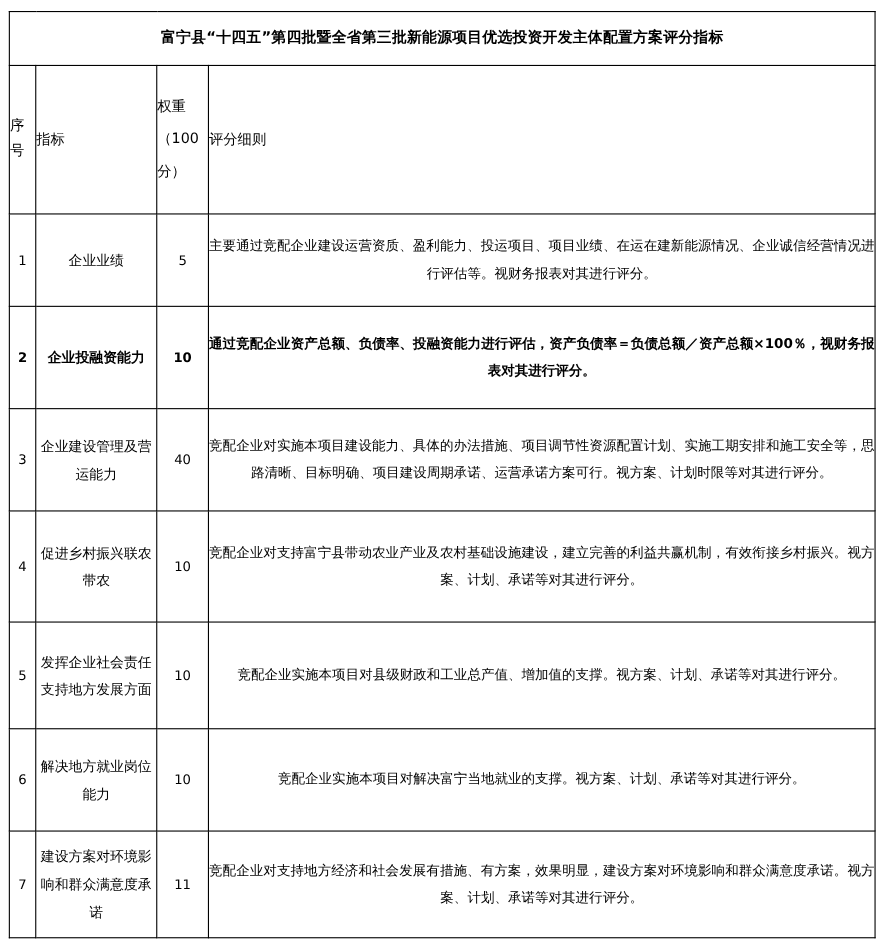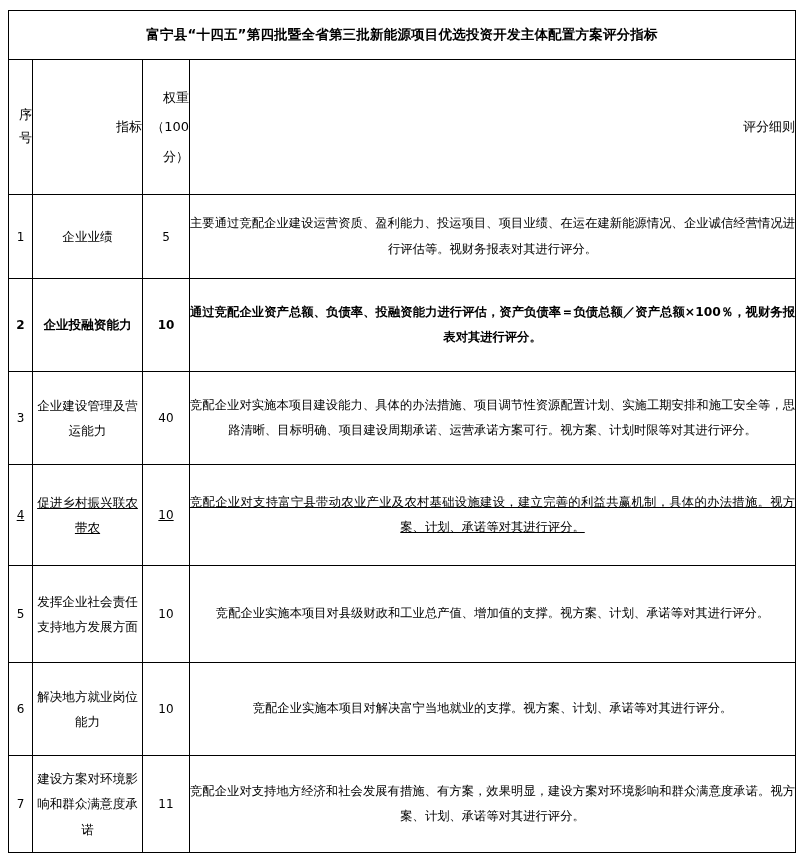--- a/index.html
+++ b/index.html
@@ -50,21 +50,21 @@
     font-size: 13.5px;
     font-weight: bold;
     letter-spacing: 0.2px;
     line-height: 1.3;
     white-space: nowrap;
   }
 
   
   .hdr-cell {
     height: 134px;
-    text-align: right;
+    text-align: left;
     vertical-align: middle;
     font-size: 13px;
   }
   .hdr-seq {
     font-size: 13px;
     line-height: 1.75;
     letter-spacing: 0;
   }
   .hdr-seq span { display: block; }
   .hdr-wt {
@@ -100,21 +100,21 @@
     vertical-align: middle;
     padding: 4px 9px;
     text-align: justify;
     text-align-last: center;
     text-justify: inter-character;
     margin-top: 28px;
   }
   .row-1 td { height: 83px; }
   .row-2 td { height: 92px; font-weight: bold; }
   .row-3 td { height: 92px; }
-  .row-4 td { height: 100px; text-decoration: underline; }
+  .row-4 td { height: 100px; }
   .row-5 td { height: 96px; }
   .row-6 td { height: 92px; }
   .row-7 td { height: 96px; }
 </style>
 </head>
 <body>
 
 <div class="page">
 
   <table class="score-table">
@@ -164,21 +164,21 @@
         <td class="cell-seq">3</td>
         <td class="cell-ind">企业建设管理及营运能力</td>
         <td class="cell-wt">40</td>
         <td class="cell-rule">竞配企业对实施本项目建设能力、具体的办法措施、项目调节性资源配置计划、实施工期安排和施工安全等，思路清晰、目标明确、项目建设周期承诺、运营承诺方案可行。视方案、计划时限等对其进行评分。</td>
       </tr>
 
       <tr class="row-4">
         <td class="cell-seq">4</td>
         <td class="cell-ind">促进乡村振兴联农带农</td>
         <td class="cell-wt">10</td>
-        <td class="cell-rule">竞配企业对支持富宁县带动农业产业及农村基础设施建设，建立完善的利益共赢机制，具体的办法措施。视方案、计划、承诺等对其进行评分。</td>
+        <td class="cell-rule">竞配企业对支持富宁县带动农业产业及农村基础设施建设，建立完善的利益共赢机制，有效衔接乡村振兴。视方案、计划、承诺等对其进行评分。</td>
       </tr>
 
       <tr class="row-5">
         <td class="cell-seq">5</td>
         <td class="cell-ind">发挥企业社会责任支持地方发展方面</td>
         <td class="cell-wt">10</td>
         <td class="cell-rule">竞配企业实施本项目对县级财政和工业总产值、增加值的支撑。视方案、计划、承诺等对其进行评分。</td>
       </tr>
 
       <tr class="row-6">

